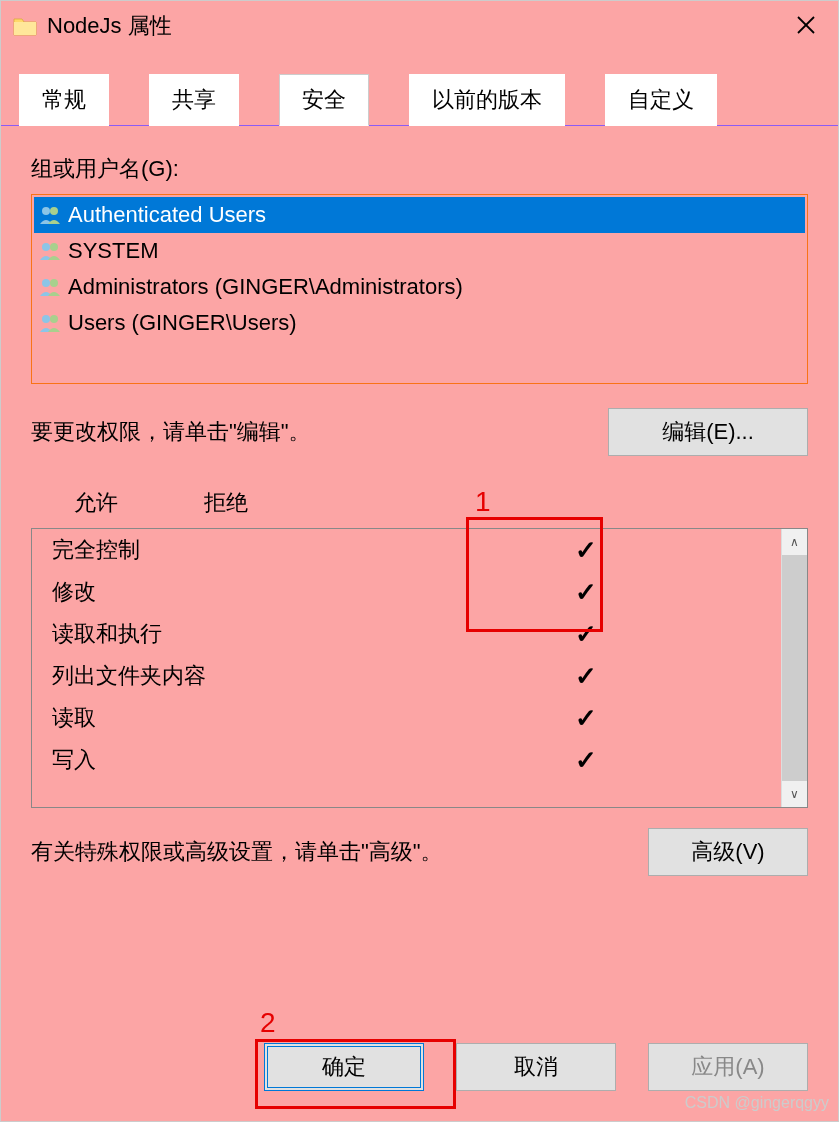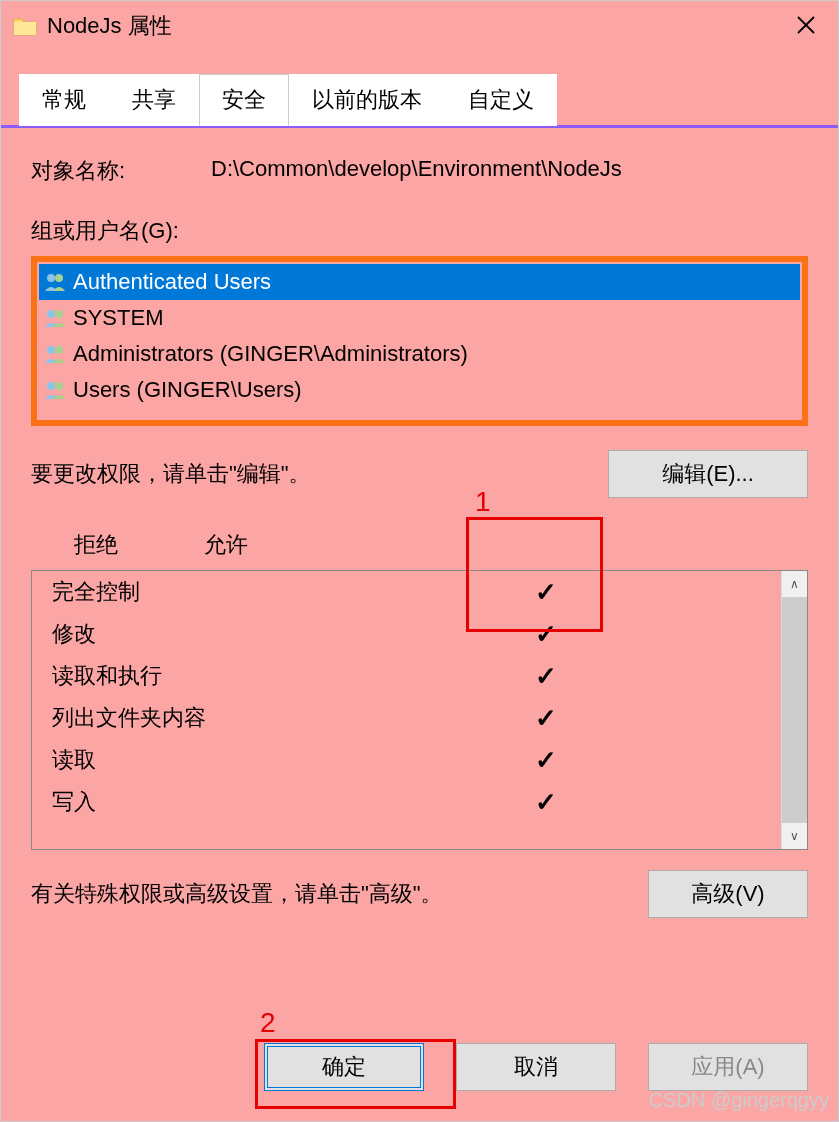--- a/index.html
+++ b/index.html
@@ -3,55 +3,55 @@
 <meta charset="utf-8">
 <style>
 * { box-sizing: border-box; margin: 0; padding: 0; font-family: "Microsoft YaHei", "Segoe UI", sans-serif; }
 body { background: #fff; width: 839px; height: 1122px; position: relative; }
 .window { width: 839px; height: 1122px; border: 1px solid #ccc; background: #fca5a5; display: flex; flex-direction: column; }
 .titlebar { height: 50px; display: flex; align-items: center; padding: 0 12px; justify-content: space-between; }
 .titlebar-left { display: flex; align-items: center; gap: 10px; }
 .folder-icon { width: 24px; height: 20px; }
 .title-text { font-size: 22px; }
 .close-btn { font-size: 28px; width: 40px; text-align: center; cursor: default; }
-.tabs { display: flex; padding: 22px 18px 0 18px; border-bottom: 3px solid #8b5cf6; }
+.tabs { display: flex; padding: 22px 18px 0 18px; border-bottom: 1px solid #8b5cf6; gap: 40px; }
 .tab { padding: 10px 22px; font-size: 22px; border: 1px solid transparent; position: relative; top: 1px; background: #fff; }
 .tab.active { border: 1px solid #ccc; border-bottom: 1px solid #fff; }
 .content { padding: 28px 30px 0 30px; flex: 1; display: flex; flex-direction: column; }
 .row-object { display: flex; margin-bottom: 30px; }
 .lbl-object { width: 180px; font-size: 22px; }
 .val-object { font-size: 22px; }
 .lbl-group { font-size: 22px; margin-bottom: 10px; }
-.listbox { border: 6px solid #f97316; height: 170px; padding: 2px; }
+.listbox { border: 1px solid #f97316; height: 190px; padding: 2px; }
 .list-item { display: flex; align-items: center; height: 36px; padding: 0 4px; font-size: 22px; gap: 6px; }
 .list-item.selected { background: #0078d7; color: #fff; }
 .user-icon { width: 24px; height: 22px; }
 .edit-row { display: flex; align-items: center; justify-content: space-between; margin-top: 24px; }
 .edit-text { font-size: 22px; }
 .btn { background: #e1e1e1; border: 1px solid #adadad; font-size: 22px; height: 48px; padding: 0 24px; display: inline-flex; align-items: center; justify-content: center; min-width: 160px; }
 .btn.edit-btn { min-width: 200px; }
 .perm-header-row { display: flex; margin-top: 32px; font-size: 22px; align-items: center; }
 .perm-header-label { flex: 1; }
 .perm-col { width: 130px; text-align: center; }
-.perm-box { border: 1px solid #888; margin-top: 10px; display: flex; height: 280px; gap: 40px; }
+.perm-box { border: 1px solid #888; margin-top: 10px; display: flex; height: 280px; }
 .perm-list { flex: 1; overflow: hidden; }
 .perm-row { display: flex; align-items: center; height: 42px; padding-left: 20px; font-size: 22px; }
 .perm-name { flex: 1; }
 .perm-check { width: 130px; text-align: center; font-size: 26px; font-weight: bold; }
 .scrollbar { width: 26px; background: #f0f0f0; display: flex; flex-direction: column; justify-content: space-between; align-items: center; border-left: 1px solid #ddd; }
 .scroll-arrow { height: 26px; width: 100%; display: flex; align-items: center; justify-content: center; font-size: 12px; color: #555; }
 .scroll-thumb { background: #cdcdcd; width: 100%; flex: 1; margin: 0; }
 .adv-row { display: flex; align-items: center; justify-content: space-between; margin-top: 20px; }
 .adv-text { font-size: 22px; }
 .footer { display: flex; justify-content: flex-end; gap: 32px; padding: 30px 30px 30px 0; margin-top: auto; }
 .btn.ok-btn { border: 1px solid #0078d7; outline: 1px solid #0078d7; outline-offset: -4px; }
 .btn.apply-btn { color: #888; }
 .annotation { position: absolute; border: 3px solid #e60000; pointer-events: none; }
 .anno-label { position: absolute; color: #e60000; font-size: 28px; font-weight: normal; pointer-events: none; }
-.watermark { position: absolute; right: 10px; bottom: 10px; color: #ccc; font-size: 20px; }
+.watermark { position: absolute; right: 10px; bottom: 10px; color: #ccc; font-size: 16px; }
 </style>
 </head>
 <body>
 
 <div class="window">
 
   <div class="titlebar">
     <div class="titlebar-left">
       <svg class="folder-icon" viewBox="0 0 24 20">
         <path d="M1 3 L9 3 L11 6 L23 6 L23 19 L1 19 Z" fill="#ffd96a" stroke="#d9a93e" stroke-width="0.8"></path>
@@ -70,24 +70,20 @@
   <div class="tabs">
     <div class="tab">常规</div>
     <div class="tab">共享</div>
     <div class="tab active">安全</div>
     <div class="tab">以前的版本</div>
     <div class="tab">自定义</div>
   </div>
 
   <div class="content">
 
-    <div class="row-object">
-      <div class="lbl-object">对象名称:</div>
-      <div class="val-object">D:\Common\develop\Environment\NodeJs</div>
-    </div>
 
     <div class="lbl-group">组或用户名(G):</div>
 
     <div class="listbox">
       <div class="list-item selected">
         <svg class="user-icon" viewBox="0 0 24 22">
             <circle cx="8" cy="7" r="4" fill="#8cc5e7"></circle>
             <circle cx="16" cy="7" r="4" fill="#a8d08d"></circle>
             <path d="M2 20 Q8 12 14 20 Z" fill="#8cc5e7"></path>
             <path d="M10 20 Q16 12 22 20 Z" fill="#a8d08d"></path>
@@ -122,22 +118,22 @@
         <span>Users (GINGER\Users)</span>
       </div>
     </div>
 
     <div class="edit-row">
       <div class="edit-text">要更改权限，请单击"编辑"。</div>
       <button class="btn edit-btn">编辑(E)...</button>
     </div>
 
     <div class="perm-header-row">
+      <div class="perm-col">允许</div>
       <div class="perm-col">拒绝</div>
-      <div class="perm-col">允许</div>
     </div>
 
     <div class="perm-box">
       <div class="perm-list">
         <div class="perm-row">
           <div class="perm-name">完全控制</div>
           <div class="perm-check">✓</div>
           <div class="perm-check"></div>
         </div>
         <div class="perm-row">

